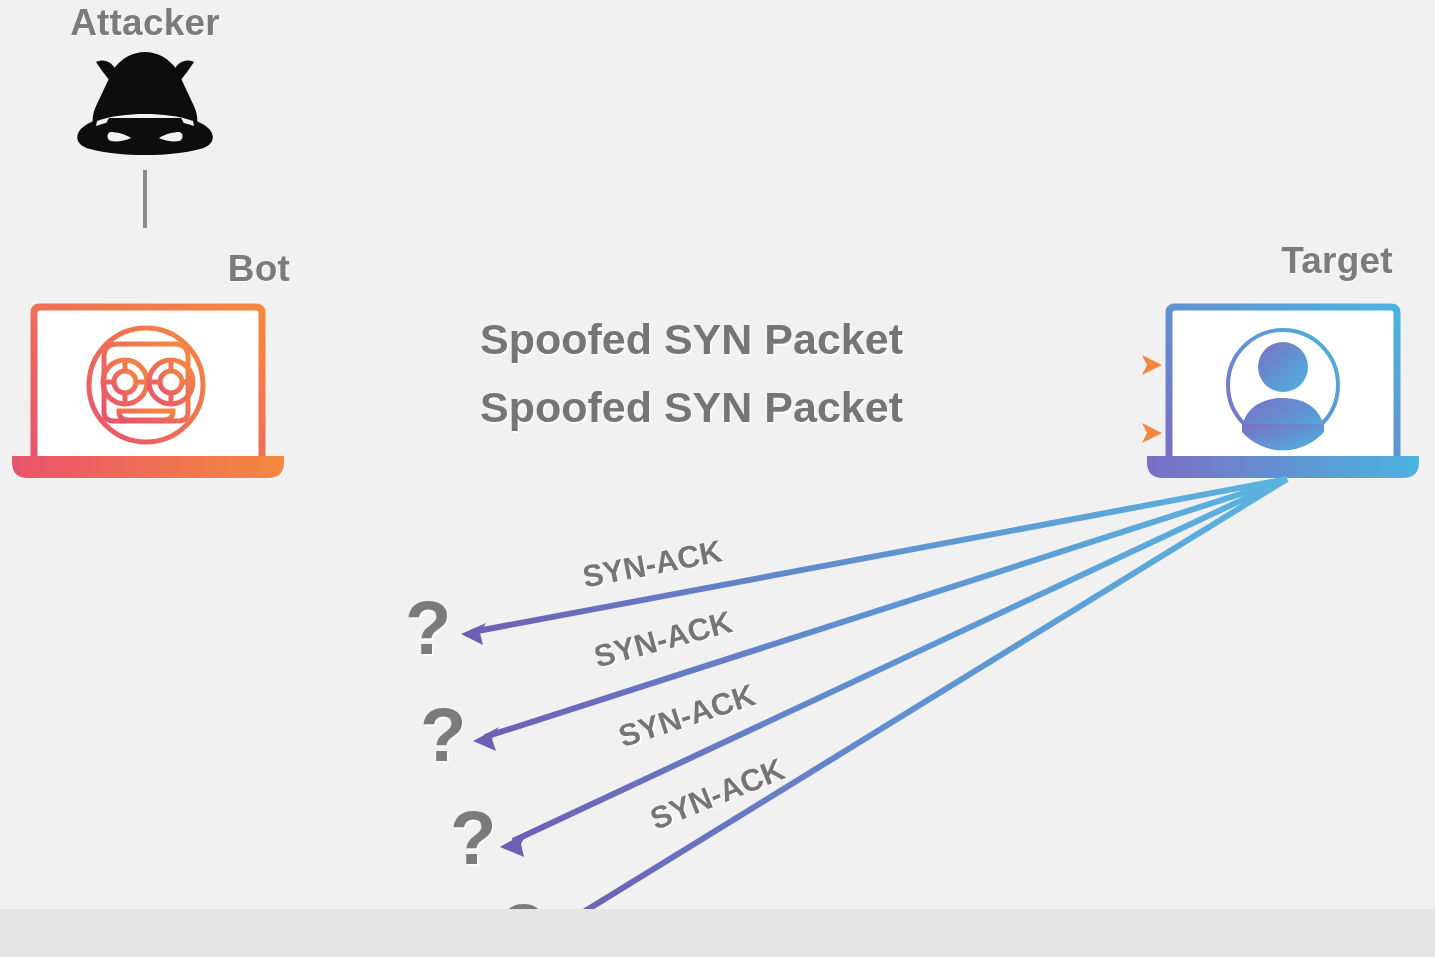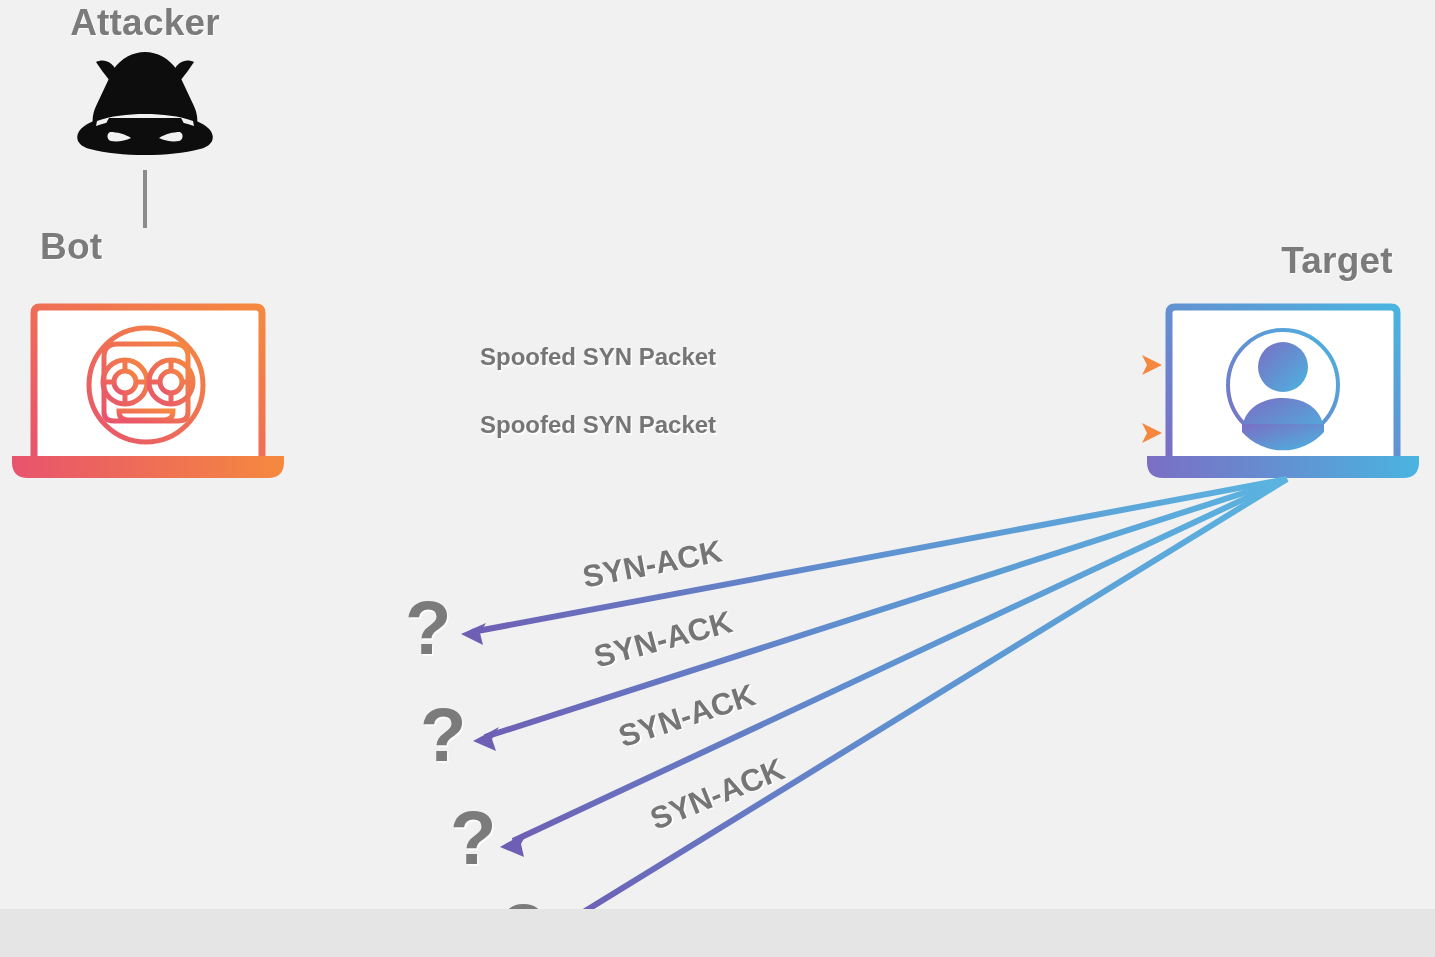--- a/index.html
+++ b/index.html
@@ -33,25 +33,24 @@
     white-space: nowrap;
     letter-spacing: 0.2px;
   }
   #attacker-label {
     left: 0; top: 2px;
     width: 290px;
     text-align: center;
     font-size: 37px;
   }
   #bot-label {
-    left: 0; top: 226px;
+    left: 0; top: 248px;
     width: 290px;
-    text-align: left;
+    text-align: right;
     font-size: 37px;
-    padding-left: 40px;
   }
   #target-label {
     left: 1192px; top: 240px;
     width: 290px;
     text-align: center;
     font-size: 37px;
   }
   .svg-layer {
     position: absolute;
     left: 0; top: 0;
@@ -59,21 +58,21 @@
     height: 957px;
   }
   .flow-label {
     position: absolute;
     font-weight: bold;
     color: #757575;
     text-shadow: 1.5px 1.5px 0 rgba(255,255,255,0.9);
     white-space: nowrap;
     transform-origin: left center;
   }
-  .spoof-label { font-size: 24px; margin-top: 28px; }
+  .spoof-label { font-size: 43px; }
   .synack-label { font-size: 31px; }
   .qmark {
     position: absolute;
     font-weight: bold;
     font-size: 76px;
     color: #7b7b7b;
     text-shadow: 1.5px 1.5px 0 rgba(255,255,255,0.8);
     line-height: 1;
   }
 </style>

